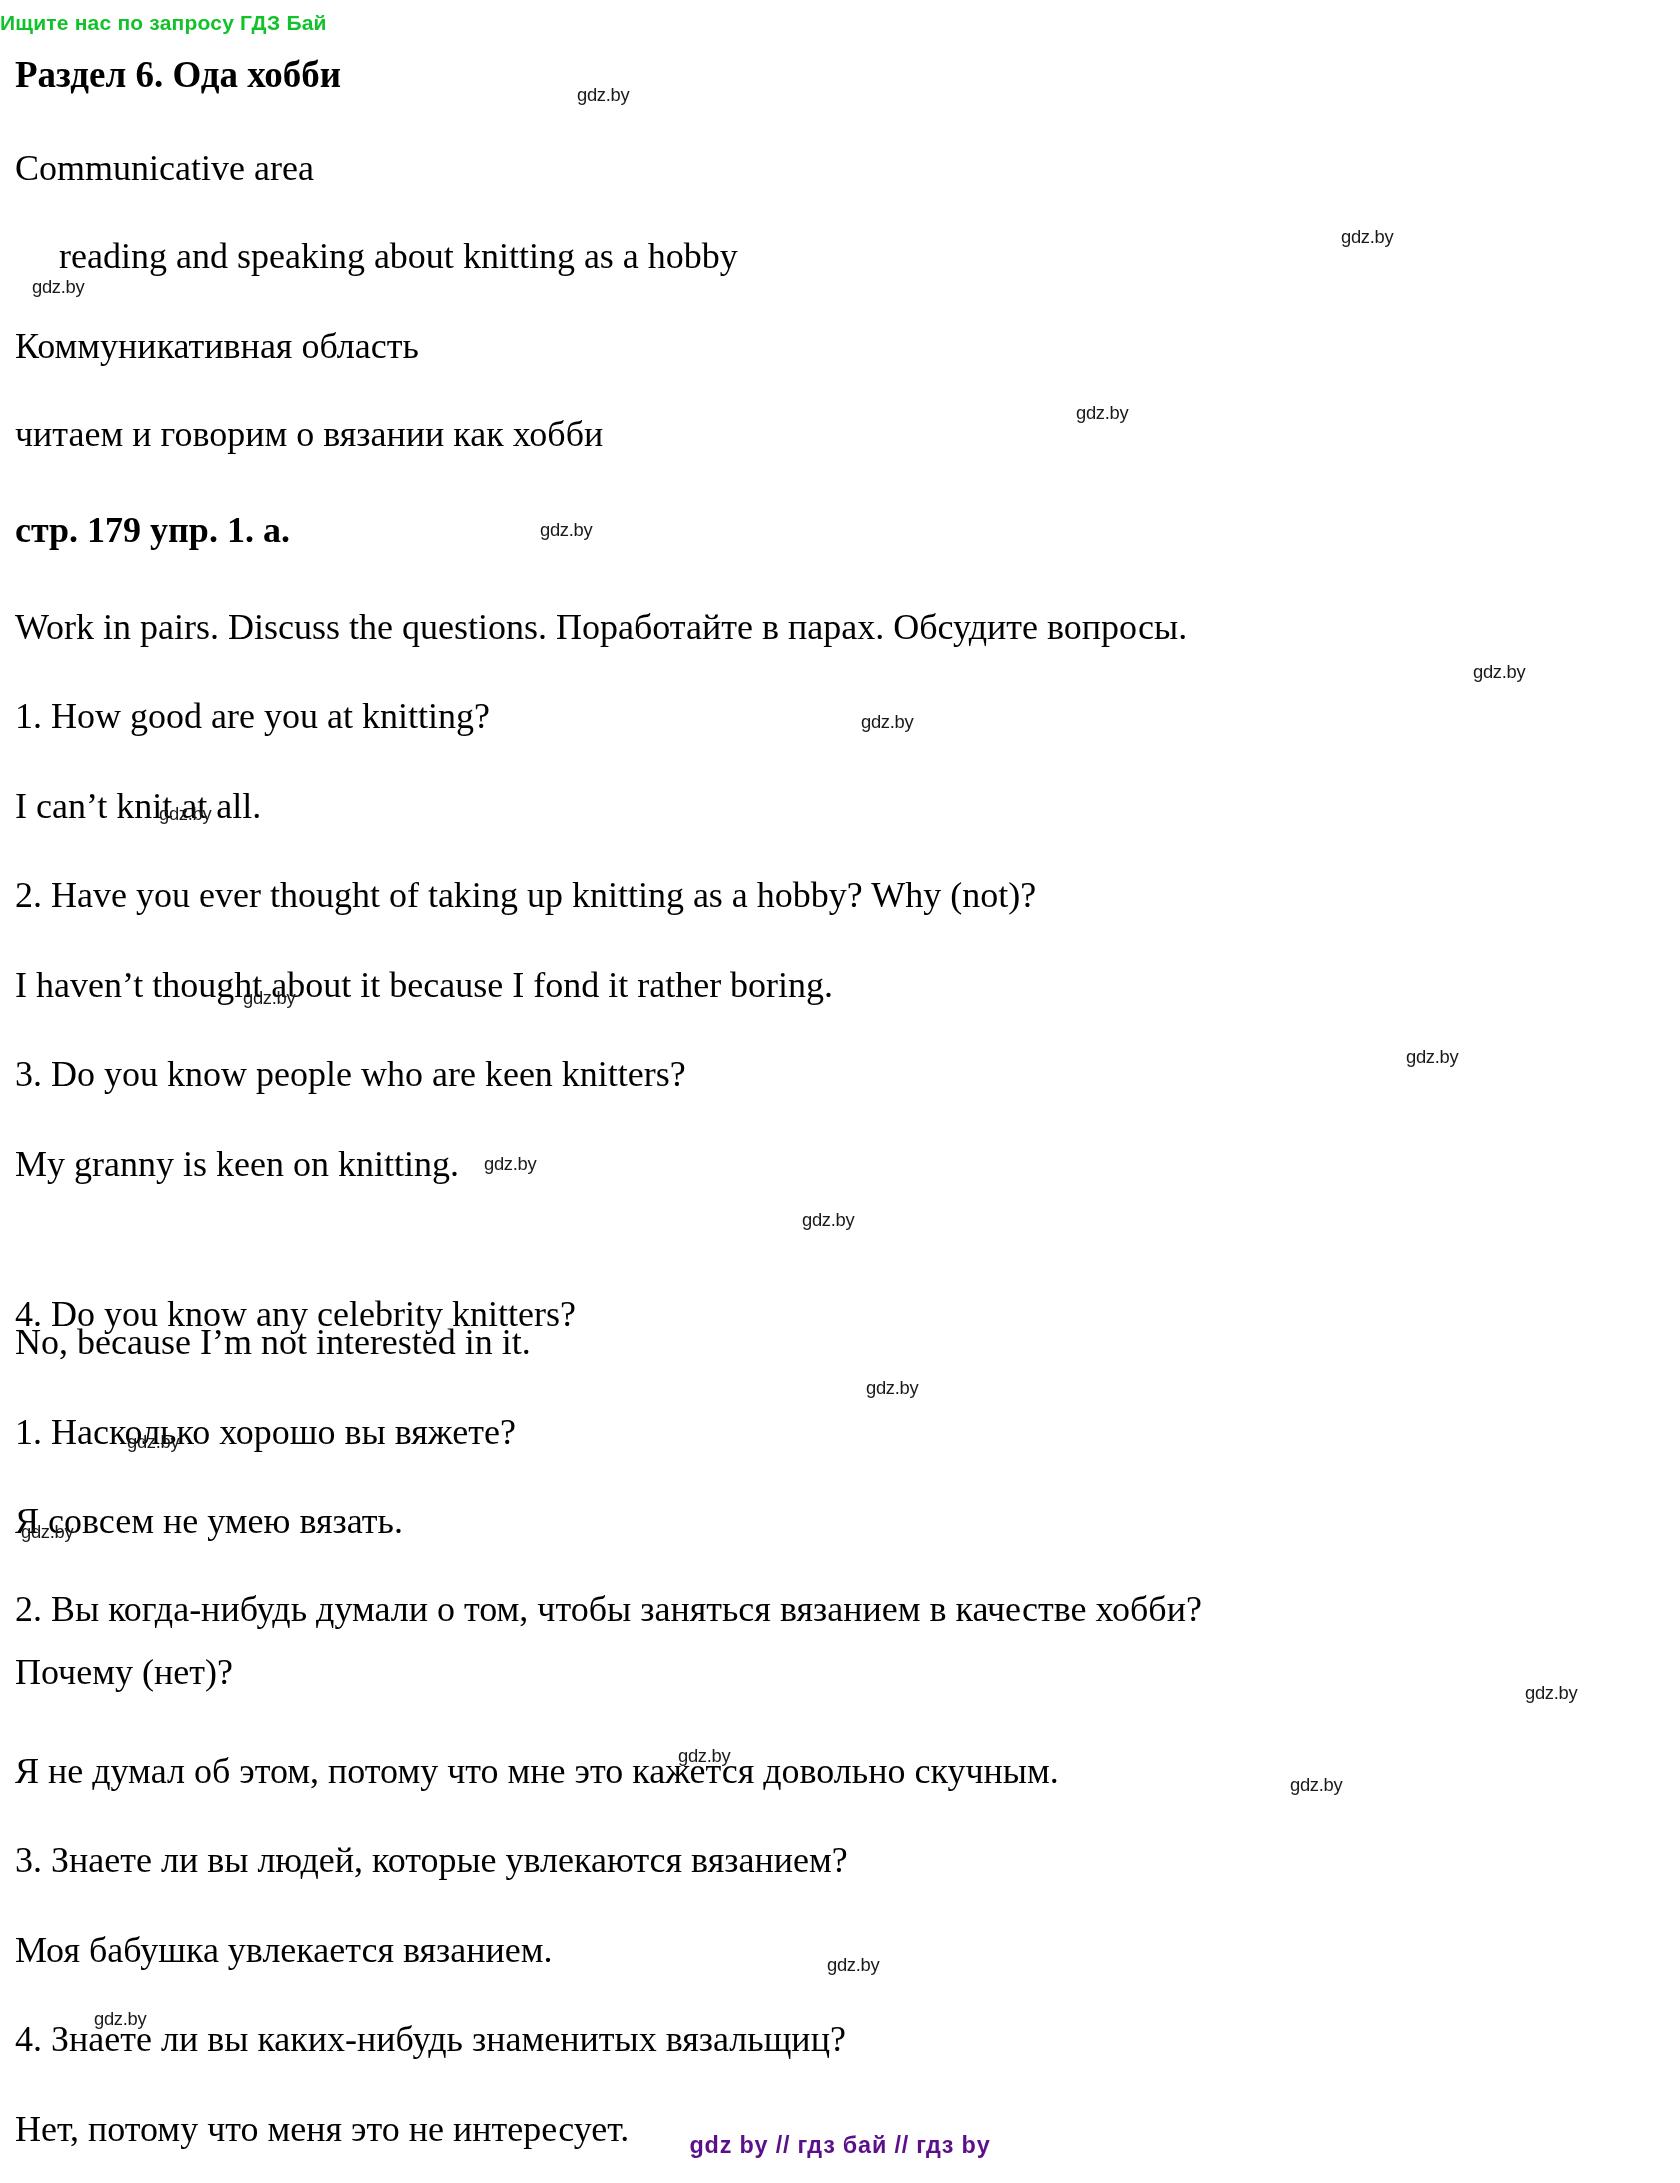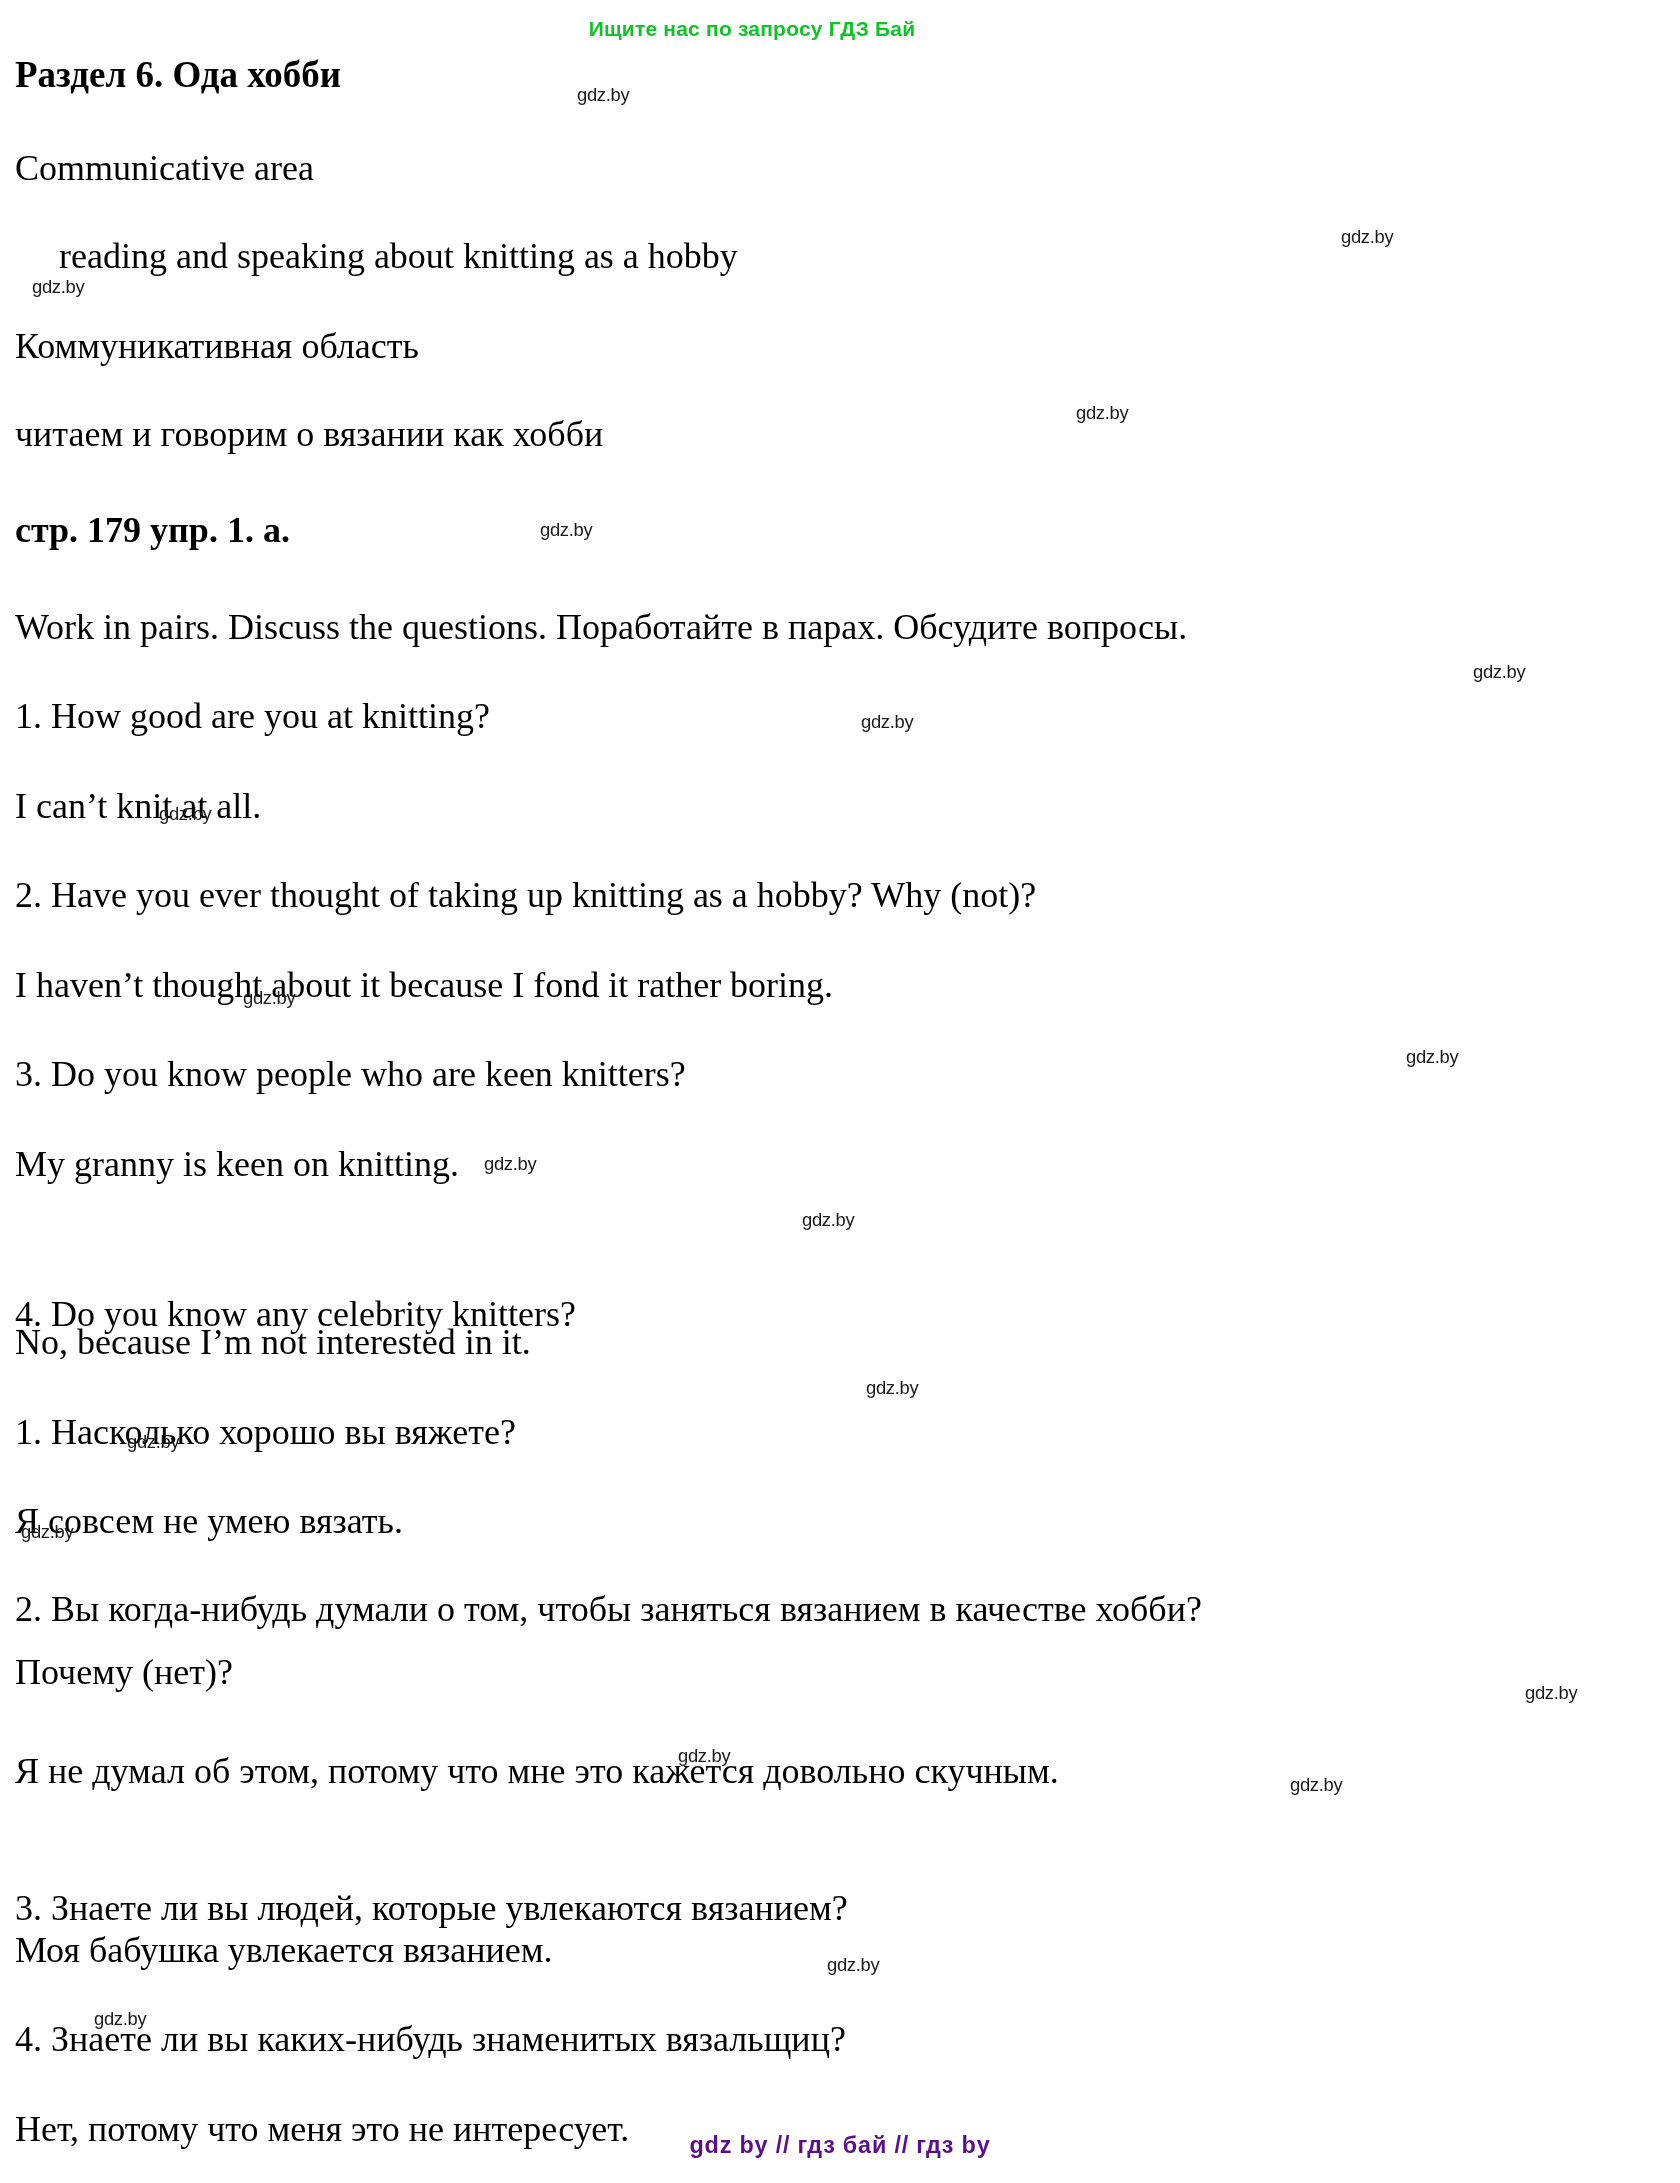--- a/index.html
+++ b/index.html
@@ -13,27 +13,26 @@
     position: relative;
     overflow: hidden;
     font-family: "Liberation Serif", "DejaVu Serif", serif;
     color: #000000;
     -webkit-font-smoothing: antialiased;
   }
 
   
   .promo-bar {
     position: absolute;
-    top: 12px;
+    top: 6px;
     left: 0;
     width: 1504px;
     height: 33px;
     display: flex;
     align-items: center;
-    justify-content: center;
   }
   .promo-text {
     font-family: "Liberation Sans", "DejaVu Sans", sans-serif;
     font-weight: bold;
     font-size: 21px;
     color: #12c22a;
     letter-spacing: 0.2px;
     white-space: nowrap;
   }
 
@@ -124,21 +123,21 @@
   <div class="line" style="top:1263px;">4. Do you know any celebrity knitters?</div>
   <div class="line" style="top:1291px;">No, because I’m not interested in it.</div>
 
   <div class="line" style="top:1381px;">1. Насколько хорошо вы вяжете?</div>
   <div class="line" style="top:1470px;">Я совсем не умею вязать.</div>
 
   <div class="line" style="top:1558px;">2. Вы когда-нибудь думали о том, чтобы заняться вязанием в качестве хобби?</div>
   <div class="line" style="top:1621px;">Почему (нет)?</div>
   <div class="line" style="top:1720px;">Я не думал об этом, потому что мне это кажется довольно скучным.</div>
 
-  <div class="line" style="top:1809px;margin-top:48px;">3. Знаете ли вы людей, которые увлекаются вязанием?</div>
+  <div class="line" style="top:1809px;">3. Знаете ли вы людей, которые увлекаются вязанием?</div>
   <div class="line" style="top:1899px;">Моя бабушка увлекается вязанием.</div>
 
   <div class="line" style="top:1988px;">4. Знаете ли вы каких-нибудь знаменитых вязальщиц?</div>
   <div class="line" style="top:2078px;">Нет, потому что меня это не интересует.</div>
 
 </div>
 
 <div id="watermark-layer">
     <span class="wm" style="left: 577px; top: 84px;">gdz.by</span>
     <span class="wm" style="left: 1341px; top: 226px;">gdz.by</span>

